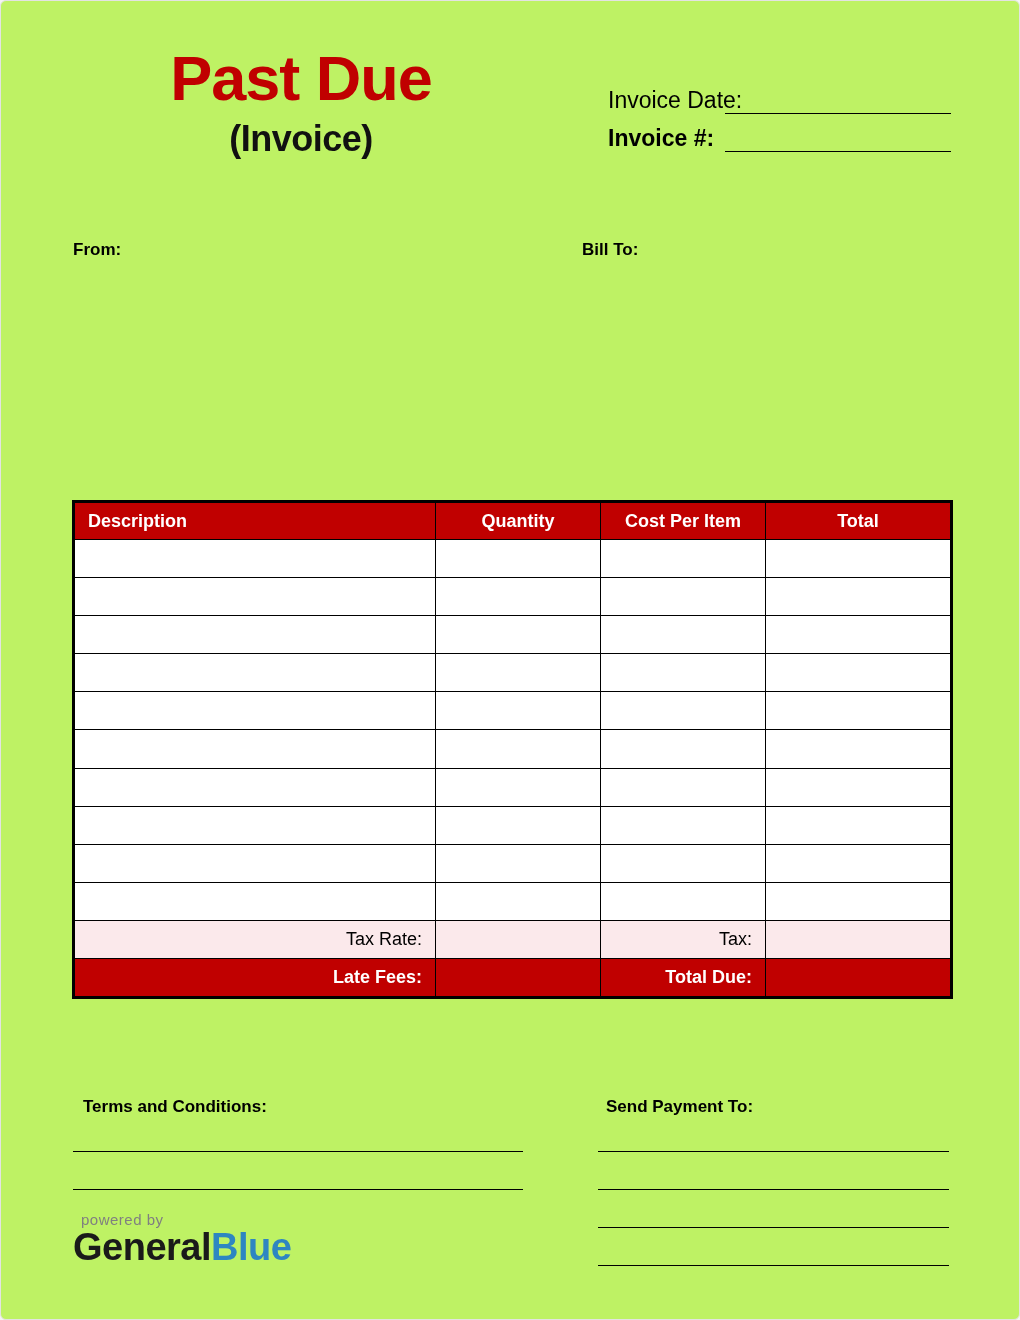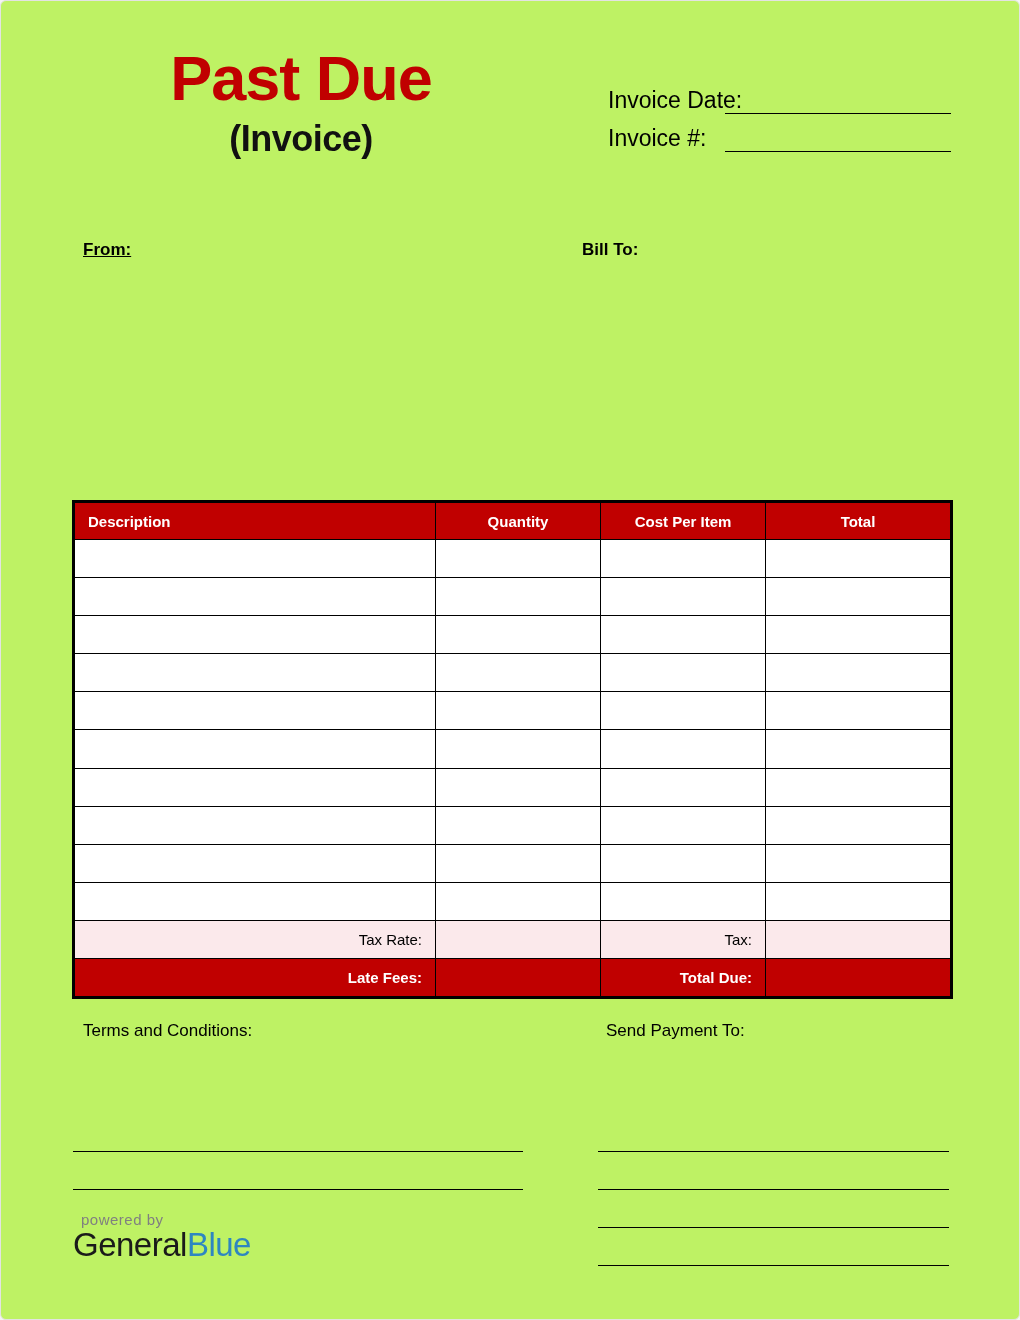--- a/index.html
+++ b/index.html
@@ -45,53 +45,53 @@
   }
 
   
   .invoice-meta { position: absolute; left: 607px; top: 86px; width: 345px; }
   .meta-label {
     position: absolute;
     left: 0;
     font-size: 23px;
     white-space: nowrap;
   }
-  .meta-label.row2 { top: 38px; }
+  .meta-label.row2 { top: 38px; font-weight: bold; }
   .meta-line {
     position: absolute;
     left: 117px;
     width: 226px;
     height: 0;
     border-bottom: 1.5px solid #000;
   }
   .meta-line.row1 { top: 26px; }
   .meta-line.row2 { top: 64px; }
 
   
   .party-label {
     position: absolute;
     top: 239px;
     font-size: 17px;
     font-weight: 700;
     white-space: nowrap;
   }
-  .party-label.from { left: 82px; text-decoration: underline; }
+  .party-label.from { left: 72px; }
   .party-label.billto { left: 581px; }
 
   
   .table-wrap {
     position: absolute;
     left: 71px; top: 499px;
     border: 2px solid #000;
   }
   table.items {
     border-collapse: collapse;
     table-layout: fixed;
     width: 876px;
-    font-size: 15px;
+    font-size: 18px;
   }
   table.items th, table.items td { border: 1px solid #000; }
   table.items thead th {
     background: var(--accent);
     color: #fff;
     font-weight: 700;
     height: 37px;
     text-align: center;
     vertical-align: middle;
   }
@@ -102,23 +102,23 @@
   tr.summary.red td {
     background: var(--accent);
     color: #fff;
     font-weight: 700;
   }
   td.sum-label { text-align: right; padding-right: 13px; }
 
   
   .footer-label {
     position: absolute;
-    top: 1020px;
+    top: 1096px;
     font-size: 17px;
-    font-weight: 400;
+    font-weight: 700;
     white-space: nowrap;
   }
   .footer-label.terms { left: 82px; }
   .footer-label.sendpay { left: 605px; }
 
   .lines-block { position: absolute; }
   .lines-block.terms { left: 72px; top: 1150px; width: 450px; }
   .lines-block.sendpay { left: 597px; top: 1150px; width: 351px; }
   .fill-line {
     height: 38px;
@@ -129,22 +129,22 @@
   .branding { position: absolute; left: 72px; top: 1210px; }
   .powered-by {
     display: block;
     margin-left: 8px;
     font-size: 15px;
     color: var(--muted-gray);
     letter-spacing: 0.5px;
   }
   .brand-name {
     display: block;
-    font-size: 33px;
-    font-weight: 400;
+    font-size: 38px;
+    font-weight: 700;
     letter-spacing: -0.5px;
     line-height: 1.05;
     color: #1a1a1a;
   }
   .brand-name .blue { color: var(--brand-blue); }
 </style>
 </head>
 <body>
 
 <div class="page">

